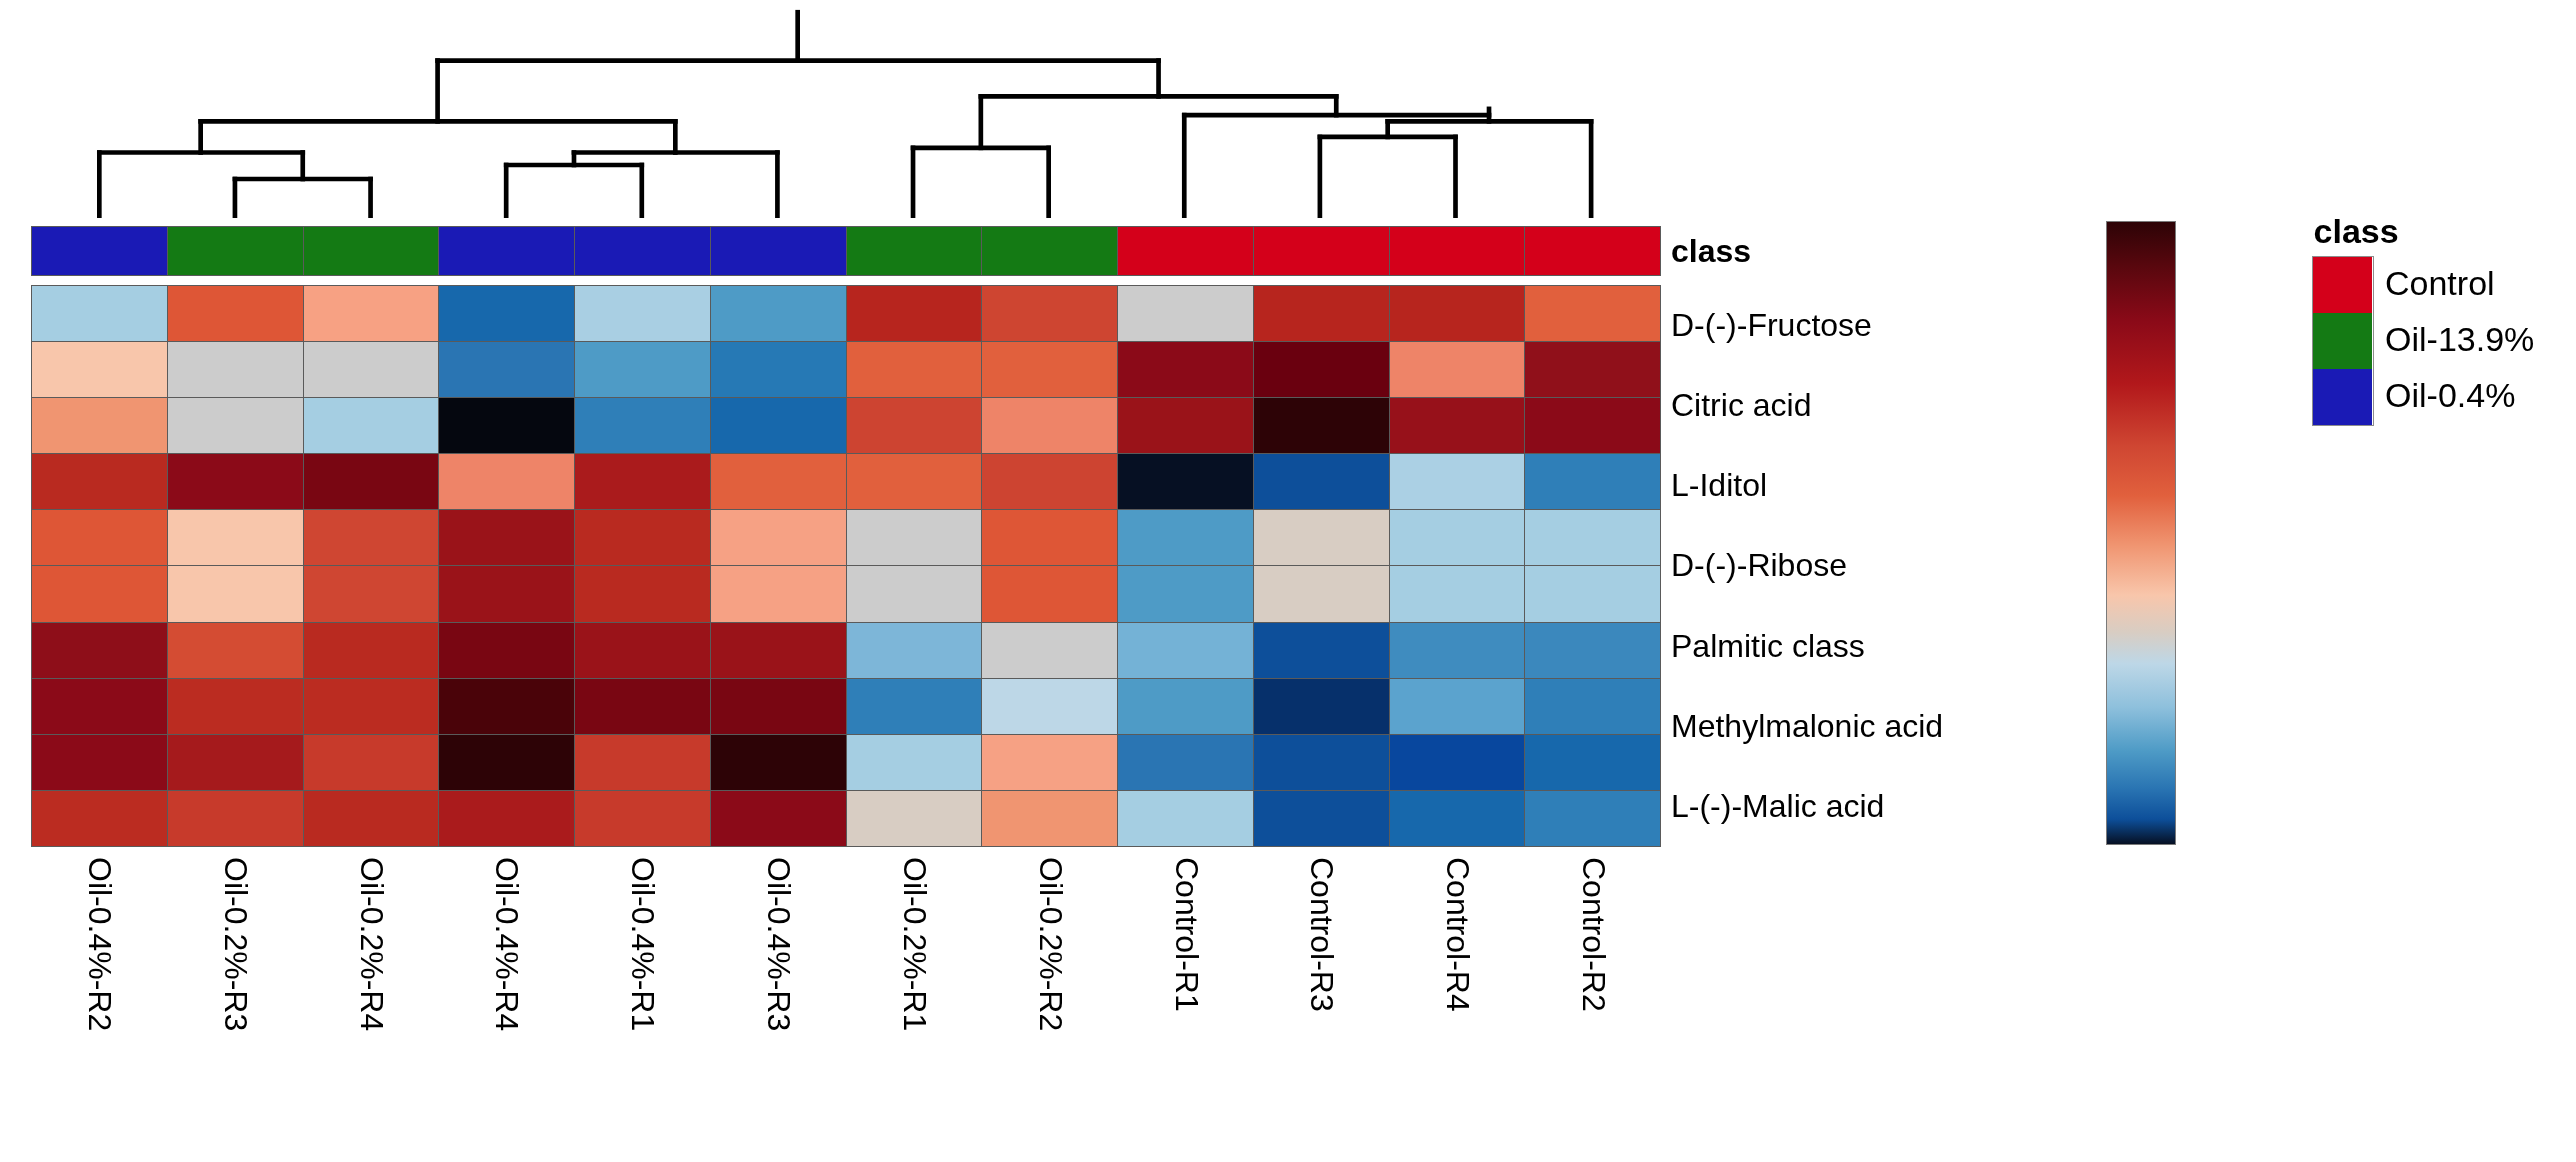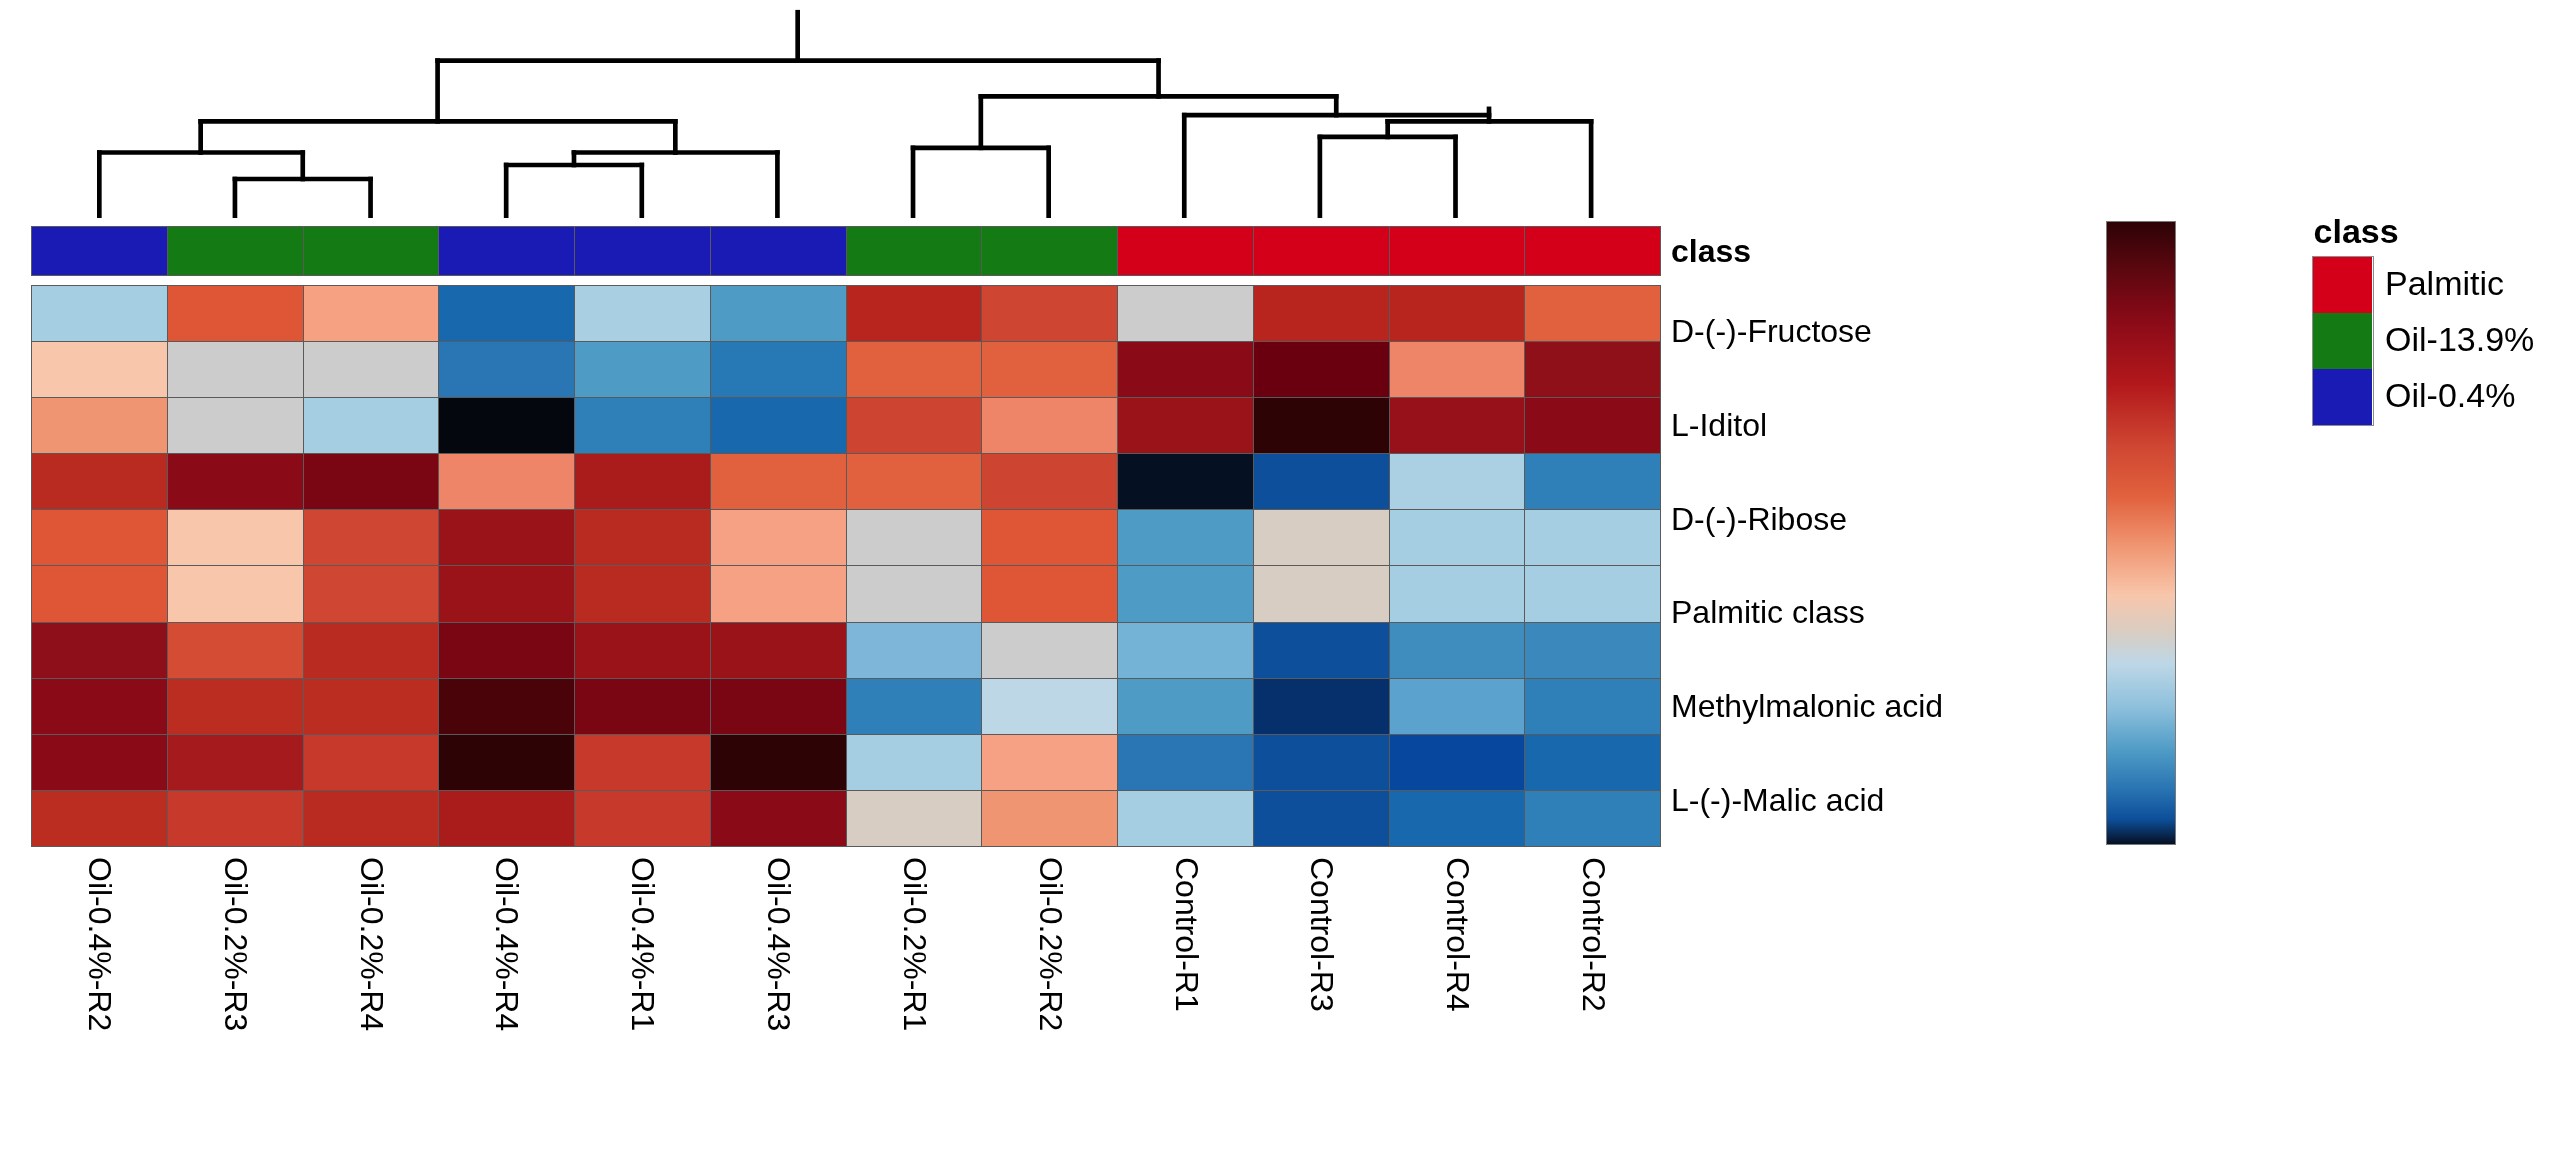--- a/index.html
+++ b/index.html
@@ -287,20 +287,21 @@
         <div class="hcell" title="L-(-)-Malic acid / Oil-0.2%-R2 = 0.2" style="background: rgb(240, 149, 113);"></div>
         <div class="hcell" title="L-(-)-Malic acid / Control-R1 = -0.4" style="background: rgb(165, 206, 226);"></div>
         <div class="hcell" title="L-(-)-Malic acid / Control-R3 = -0.72" style="background: rgb(13, 79, 154);"></div>
         <div class="hcell" title="L-(-)-Malic acid / Control-R4 = -0.6" style="background: rgb(23, 104, 172);"></div>
         <div class="hcell" title="L-(-)-Malic acid / Control-R2 = -0.55" style="background: rgb(47, 127, 184);"></div>
       </div>
     </div>
 
   <div id="rowlabels">
       <div class="rlab">D-(-)-Fructose</div>
+      <div class="rlab">Citric acid</div>
       <div class="rlab">L-Iditol</div>
       <div class="rlab">D-(-)-Ribose</div>
       <div class="rlab">Palmitic class</div>
       <div class="rlab">Methylmalonic acid</div>
       <div class="rlab">L-(-)-Malic acid</div>
     </div>
 
   <div id="collabels">
       <div class="clabwrap">
         <div class="clab">Oil-0.4%-R2</div>
@@ -368,21 +369,21 @@
   <div id="legend">
     <div class="ltitle">class</div>
     <div id="legend-body">
         <div style="display: flex; align-items: flex-start;">
           <div class="stack">
             <div class="lsw" style="background: rgb(212, 0, 26);"></div>
             <div class="lsw" style="background: rgb(20, 122, 20);"></div>
             <div class="lsw" style="background: rgb(26, 26, 181);"></div>
           </div>
           <div>
-            <div style="height: 56px; display: flex; align-items: center; font-size: 34px; color: rgb(0, 0, 0); white-space: nowrap; margin-left: 11px;">Palmitic</div>
+            <div style="height: 56px; display: flex; align-items: center; font-size: 34px; color: rgb(0, 0, 0); white-space: nowrap; margin-left: 11px;">Control</div>
             <div style="height: 56px; display: flex; align-items: center; font-size: 34px; color: rgb(0, 0, 0); white-space: nowrap; margin-left: 11px;">Oil-13.9%</div>
             <div style="height: 56px; display: flex; align-items: center; font-size: 34px; color: rgb(0, 0, 0); white-space: nowrap; margin-left: 11px;">Oil-0.4%</div>
           </div>
         </div>
       </div>
   </div>
 
 </div>
 
 

